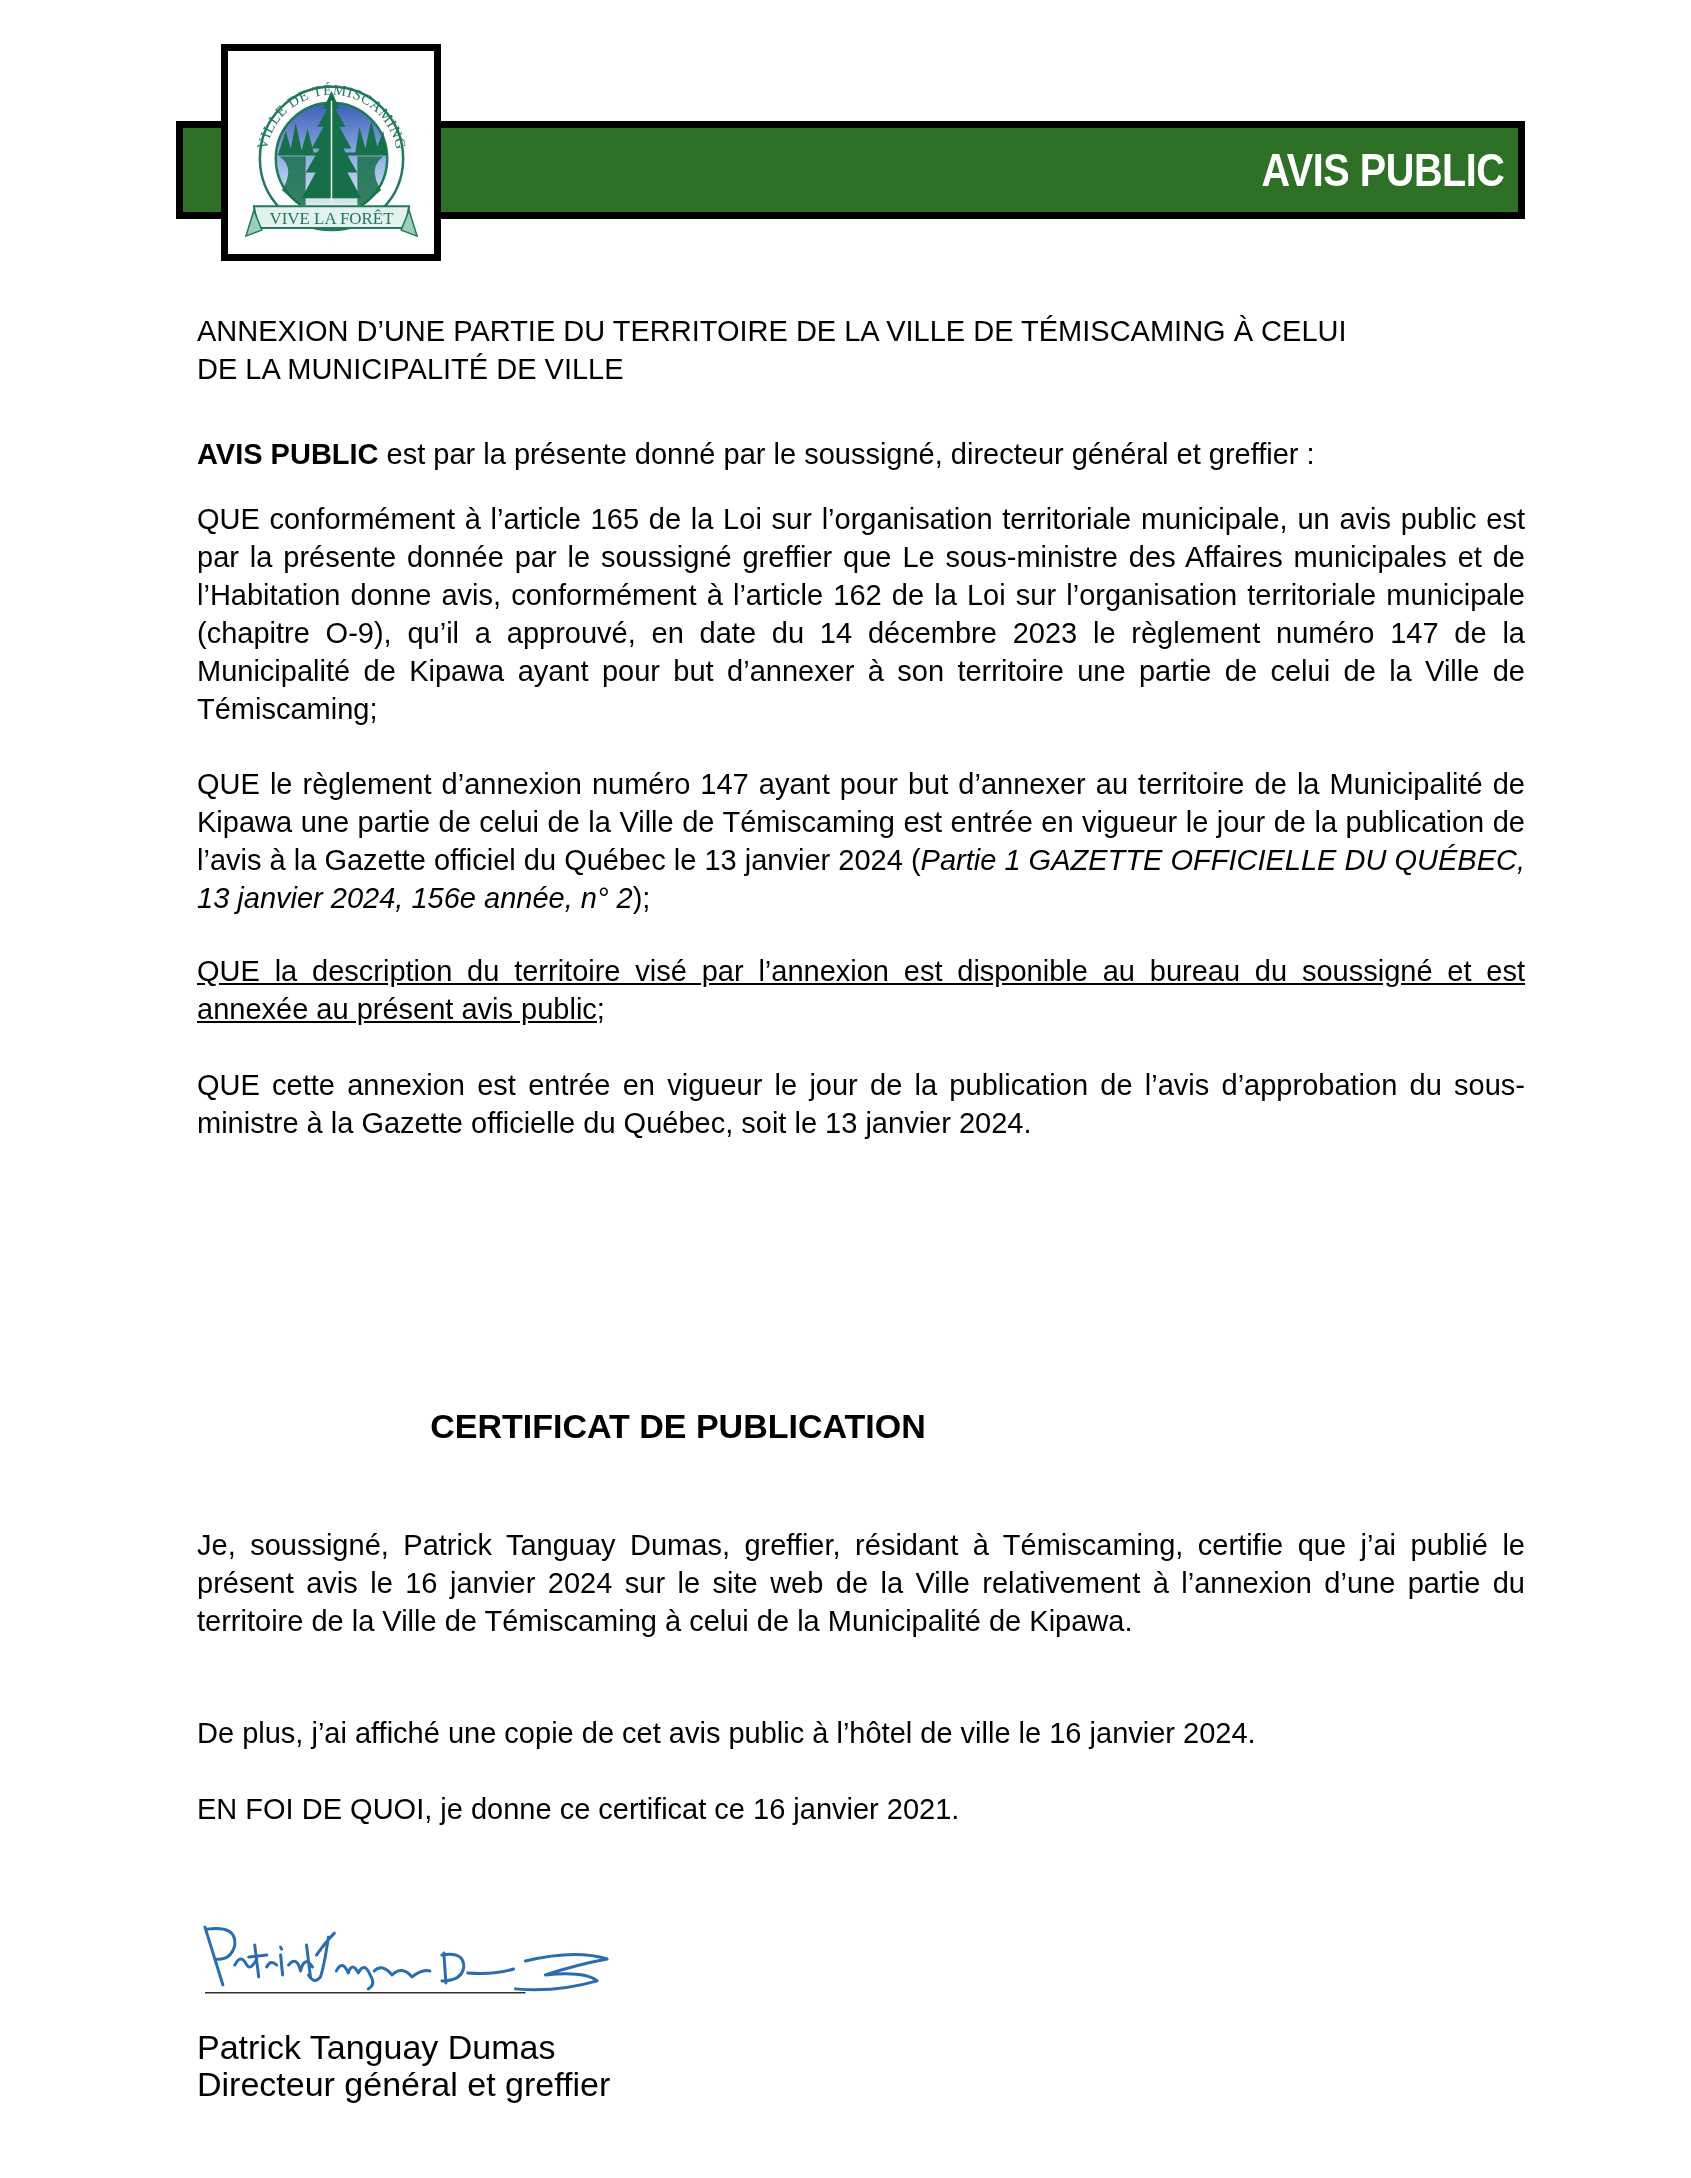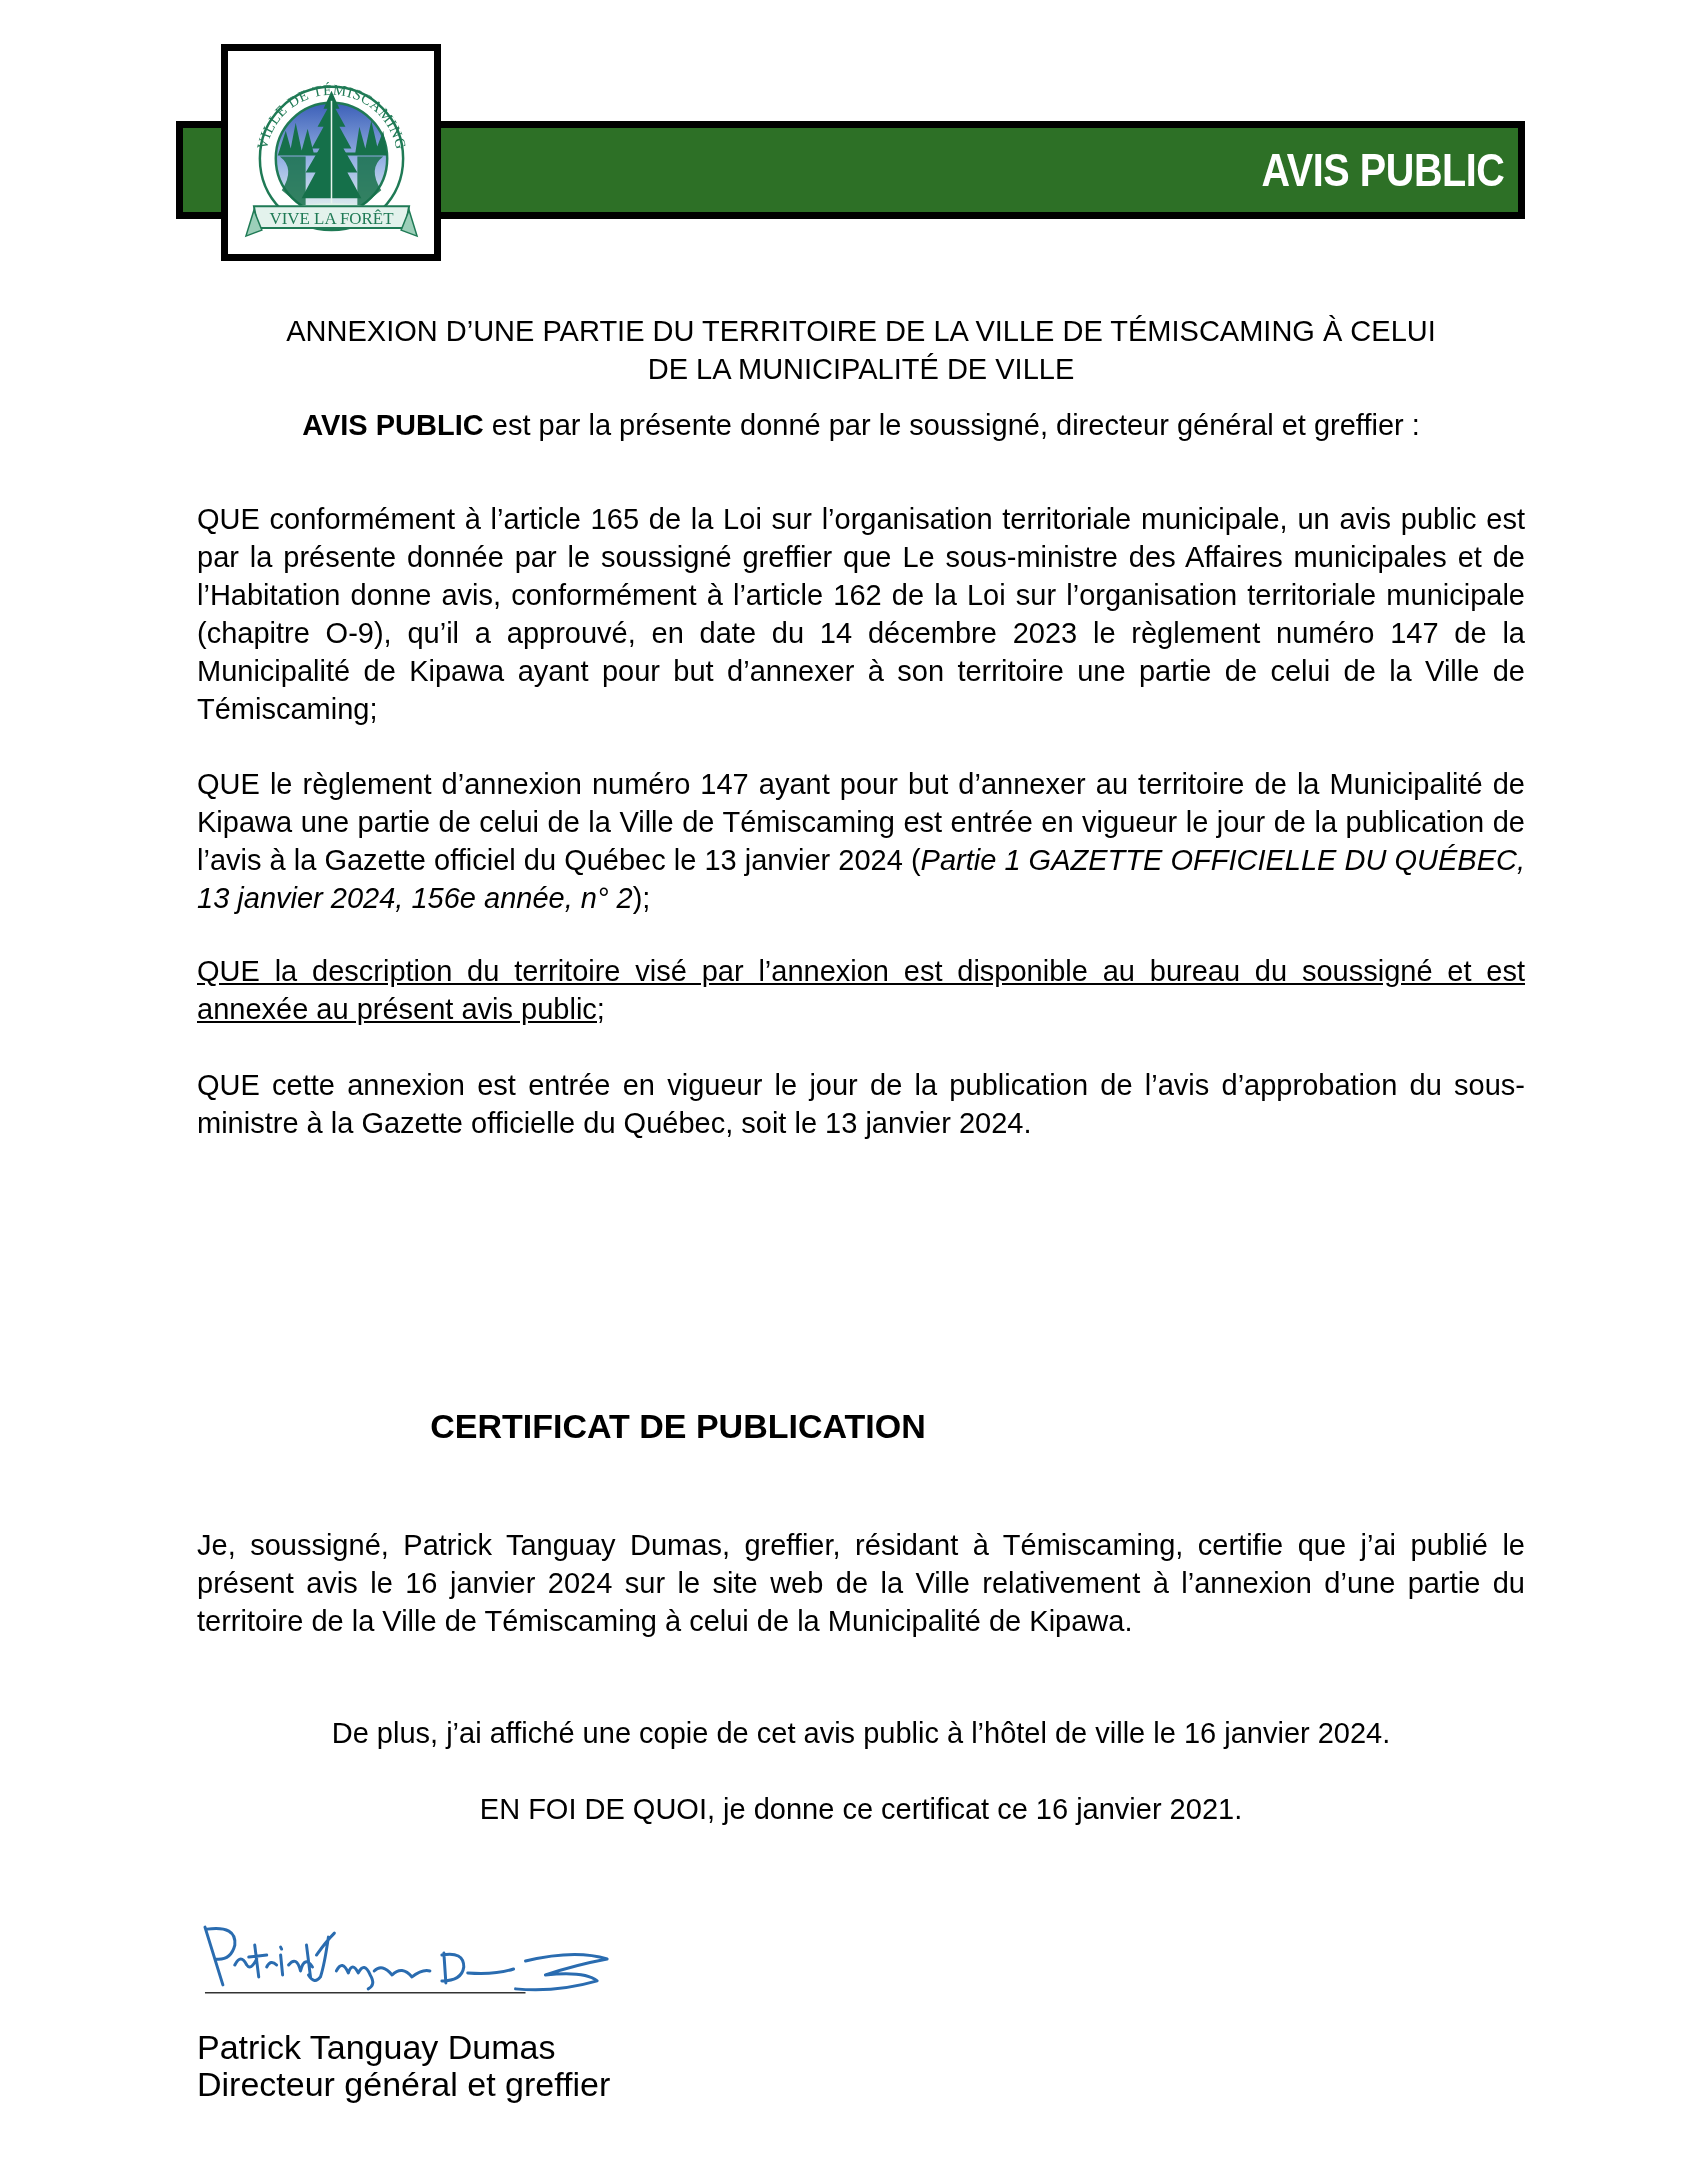--- a/index.html
+++ b/index.html
@@ -9,21 +9,21 @@
             box-sizing: border-box; border: 7px solid #000; background: #2d7026; }
   .banner-title { position: absolute; right: 14px; top: 50%; transform: translateY(-50%) scaleX(0.86);
                   transform-origin: right center; color: #fff; font-weight: bold; font-size: 46px;
                   letter-spacing: -0.5px; white-space: nowrap; }
   .logo-box { position: absolute; left: 221px; top: 44px; width: 220px; height: 217px;
               box-sizing: border-box; border: 7px solid #000; background: #fff; }
   .logo-box svg { position: absolute; left: 8px; top: 10px; }
   .block { position: absolute; left: 197px; width: 1328px; font-size: 29px; line-height: 38px;
            text-align: justify; }
   .block p { margin: 0; }
-  .left { text-align: center; }
+  .left { text-align: left; }
   .heading { position: absolute; left: 0; width: 1356px; text-align: center; font-weight: bold;
              font-size: 34px; top: 1407px; }
   .sig { position: absolute; left: 197px; top: 1915px; }
   .name-block { position: absolute; left: 197px; top: 2029px; font-size: 34px; line-height: 37px;
                 font-family: "Liberation Sans", sans-serif; }
   b { font-weight: bold; }
 </style>
 </head>
 <body>
 
@@ -61,21 +61,21 @@
     <path d="M174 150 L182 176 L166 170 Z" fill="#9ccfb9" stroke="#1f7a55" stroke-width="1.5"></path>
     <text x="96" y="164" text-anchor="middle" font-family="Liberation Serif, serif" font-size="17" fill="#1f7a55">VIVE LA FORÊT</text>
   </svg>
 </div>
 
 <div class="block left" style="top:312px;">
   <p>ANNEXION D’UNE PARTIE DU TERRITOIRE DE LA VILLE DE TÉMISCAMING À CELUI</p>
   <p>DE LA MUNICIPALITÉ DE VILLE</p>
 </div>
 
-<div class="block left" style="top:406px;">
+<div class="block left" style="top:435px;">
   <p><b>AVIS PUBLIC</b><span> est par la présente donné par le soussigné, directeur général et greffier :</span></p>
 </div>
 
 <div class="block" style="top:500px;">
   <p>QUE conformément à l’article 165 de la Loi sur l’organisation territoriale municipale, un avis public est par la présente donnée par le soussigné greffier que Le sous-ministre des Affaires municipales et de l’Habitation donne avis, conformément à l’article 162 de la Loi sur l’organisation territoriale municipale (chapitre O-9), qu’il a approuvé, en date du 14 décembre 2023 le règlement numéro 147 de la Municipalité de Kipawa ayant pour but d’annexer à son territoire une partie de celui de la Ville de Témiscaming;</p>
 </div>
 
 <div class="block" style="top:765px;">
   <p><span>QUE le règlement d’annexion numéro 147 ayant pour but d’annexer au territoire de la Municipalité de Kipawa une partie de celui de la Ville de Témiscaming est entrée en vigueur le jour de la publication de l’avis à la Gazette officiel du Québec le 13 janvier 2024 (</span><i>Partie 1 GAZETTE OFFICIELLE DU QUÉBEC, 13 janvier 2024, 156e année, n° 2</i><span>);</span></p>
 </div>

